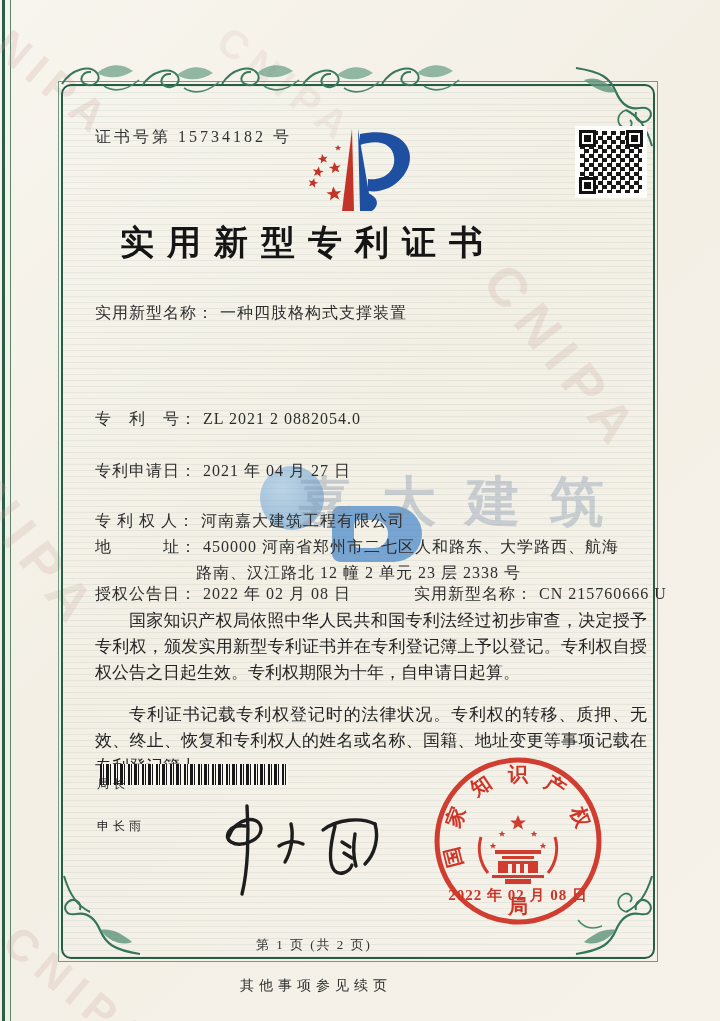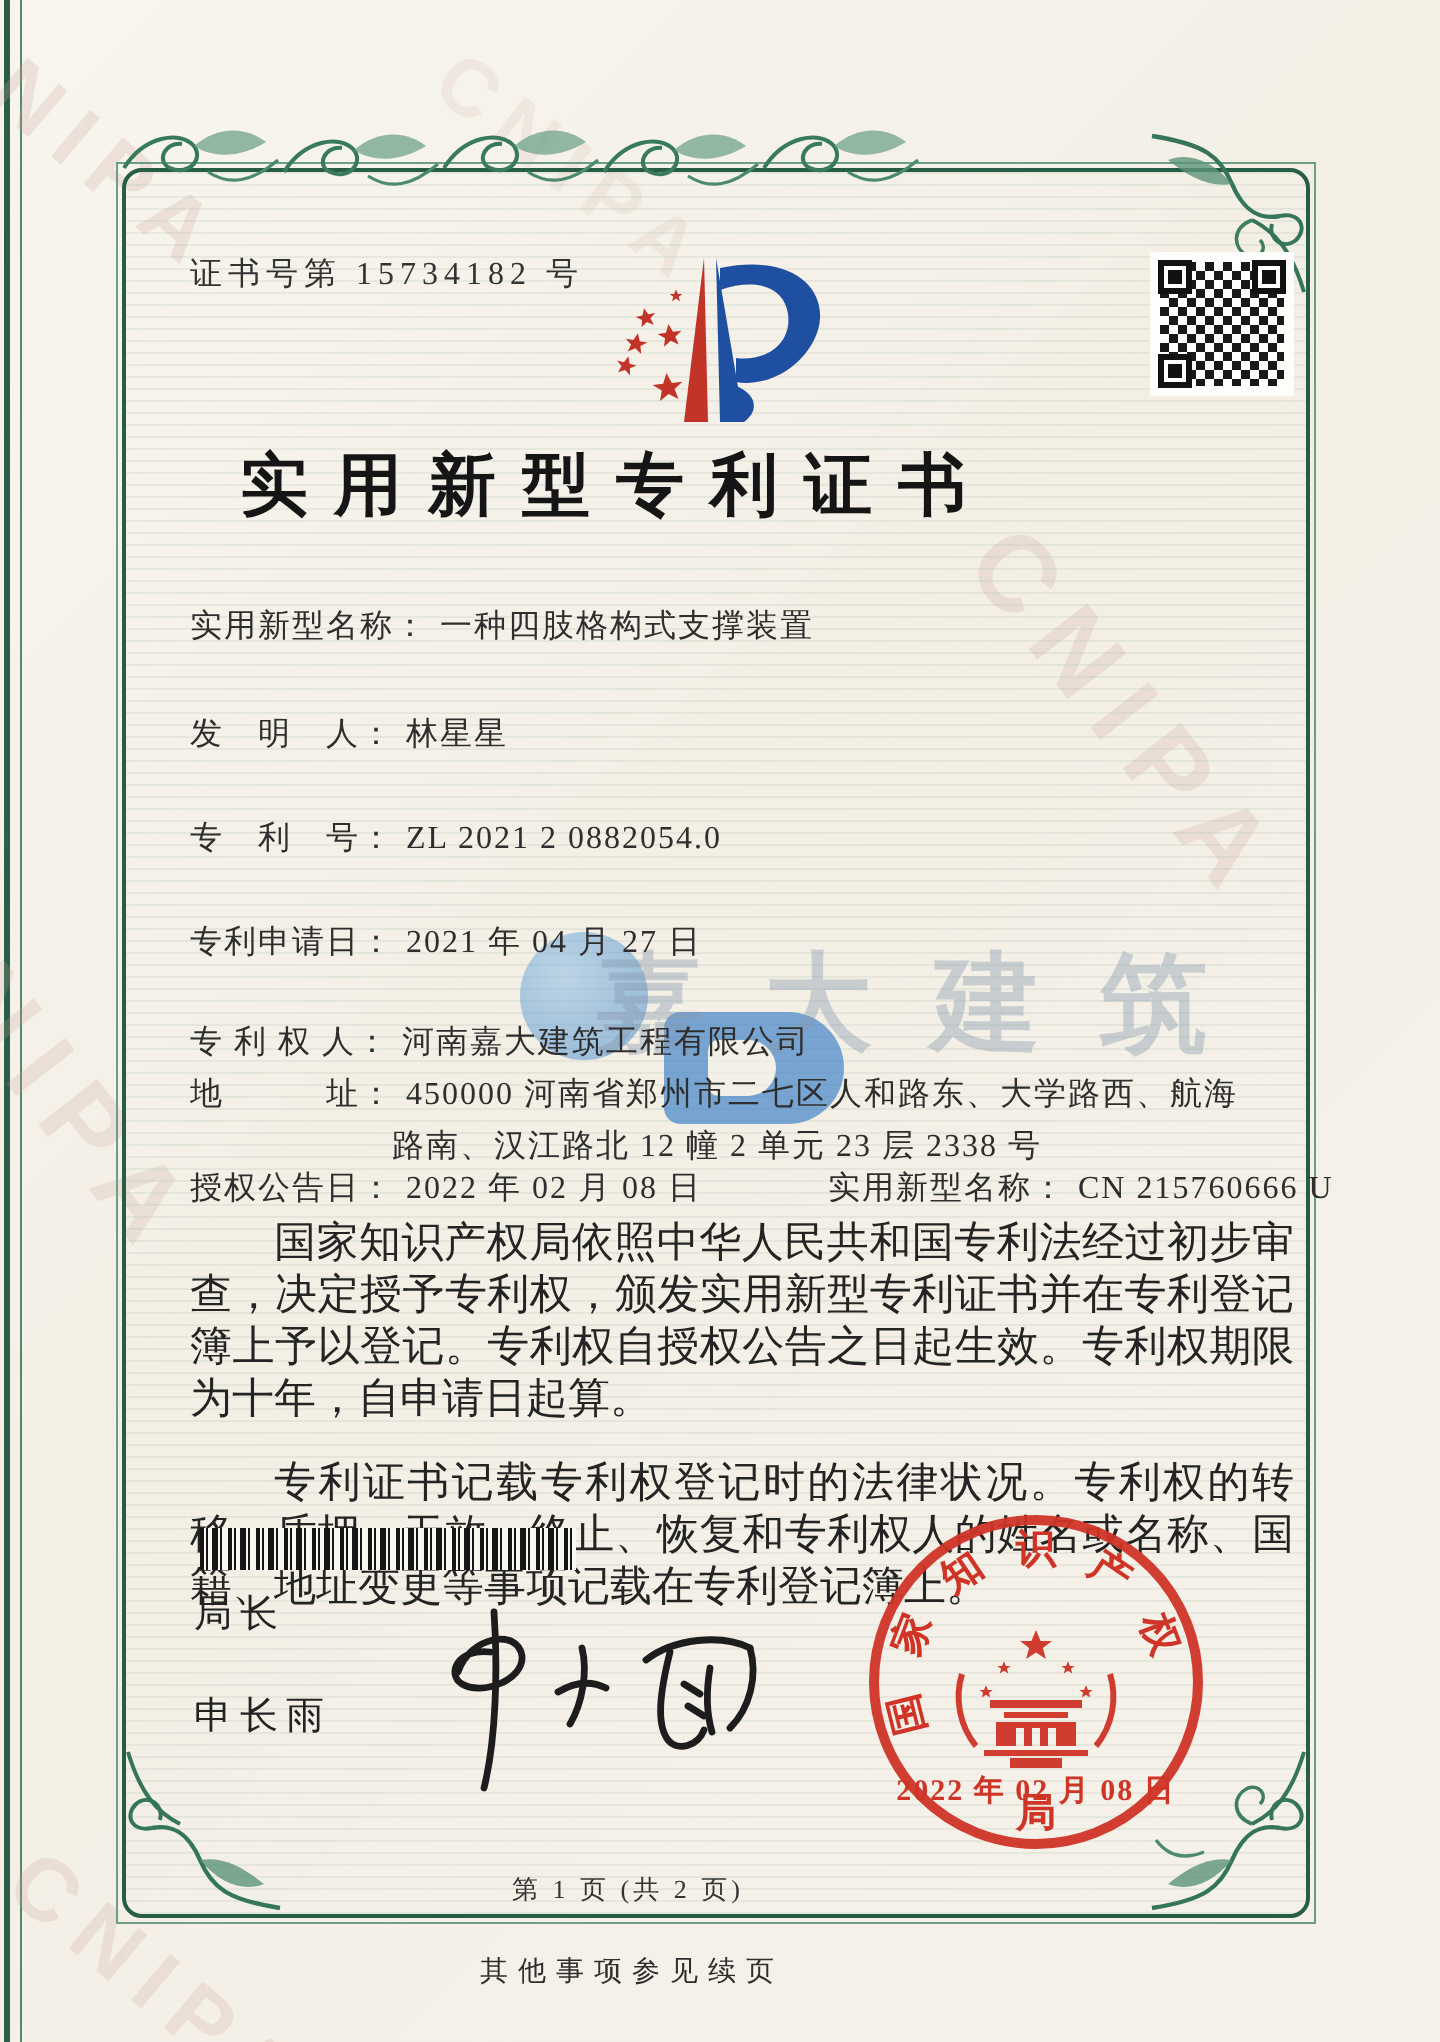--- a/index.html
+++ b/index.html
@@ -40,27 +40,27 @@
   .logo{left:292px;top:119px;}
 
   .title{left:0;top:220px;width:616px;text-align:center;font-size:34px;font-weight:bold;
          letter-spacing:13px;color:#151515;}
 
   .row{left:95px;font-size:16px;letter-spacing:1px;color:#2e2e2e;white-space:nowrap;}
   .row .lbl{margin-right:6px;}
   .grant2{margin-left:58px;}
 
   .body-text{left:95px;top:608px;width:552px;}
-  .body-text p{margin:0;font-size:21px;line-height:26px;text-align:justify;text-indent:2em;color:#242424;}
+  .body-text p{margin:0;font-size:17px;line-height:26px;text-align:justify;text-indent:2em;color:#242424;}
   .body-text p + p{margin-top:16px;}
 
   .barcode{left:100px;top:764px;width:188px;height:21px;
     background:repeating-linear-gradient(90deg,#161616 0 2px,#f8f7f2 2px 3px,#161616 3px 4px,#f8f7f2 4px 6px,#161616 6px 9px,#f8f7f2 9px 10px,#161616 10px 11px,#f8f7f2 11px 14px);}
 
-  .sig-block{left:97px;top:794px;font-size:19px;letter-spacing:4px;color:#222;font-family:Liberation Mono, monospace;}
+  .sig-block{left:97px;top:776px;font-size:12px;letter-spacing:4px;color:#222;font-family:Liberation Mono, monospace;}
   .sig-block div + div{margin-top:25px;}
 
   .seal-date{left:433px;top:886px;width:170px;text-align:center;color:#cf3427;font-weight:bold;
              font-size:15px;letter-spacing:1px;white-space:nowrap;}
 
   .footer-page{left:0;top:936px;width:628px;text-align:center;font-size:13px;letter-spacing:2px;color:#333;}
   .note{left:0;top:977px;width:632px;text-align:center;font-size:14px;letter-spacing:5px;color:#2e2e2e;}
 </style>
 </head>
 <body>
@@ -152,23 +152,20 @@
     <polygon points="60,10 50,92 62,92" fill="#c23328"></polygon>
     <polygon points="66,10 68,92 80,92" fill="#1f4fa0"></polygon>
     <path d="M68,15 C112,6 128,34 112,56 C102,70 86,74 76,72 L76,60 C92,62 104,52 102,38 C100,24 86,20 68,26 Z" fill="#1f4fa0"></path>
     <path d="M76,74 C86,78 88,86 80,92 C76,86 74,80 76,74 Z" fill="#1f4fa0"></path>
   </svg>
 
   <div class="abs title">实用新型专利证书</div>
 
   <div class="abs row" style="top:303px;">
     <span class="lbl">实用新型名称：</span><span class="val">一种四肢格构式支撑装置</span>
-  </div>
-  <div class="abs row" style="top:357px;">
-    <span class="lbl">发　明　人：</span><span class="val">林星星</span>
   </div>
   <div class="abs row" style="top:409px;">
     <span class="lbl">专　利　号：</span><span class="val">ZL 2021 2 0882054.0</span>
   </div>
   <div class="abs row" style="top:461px;">
     <span class="lbl">专利申请日：</span><span class="val">2021 年 04 月 27 日</span>
   </div>
   <div class="abs row" style="top:511px;">
     <span class="lbl">专 利 权 人：</span><span class="val">河南嘉大建筑工程有限公司</span>
   </div>

